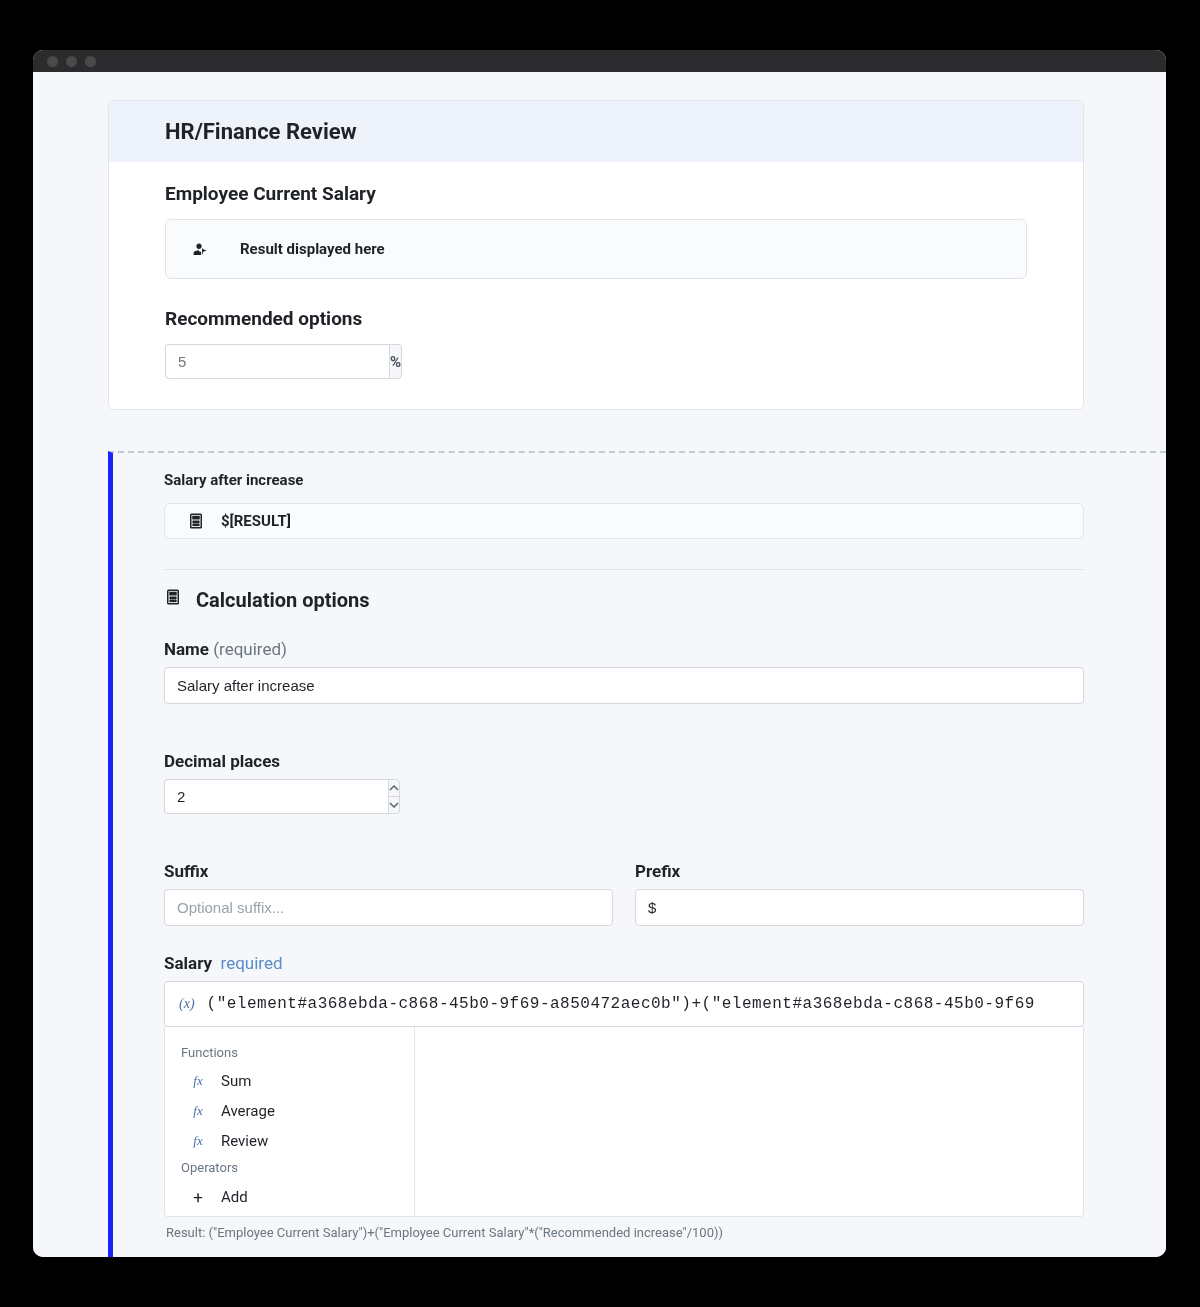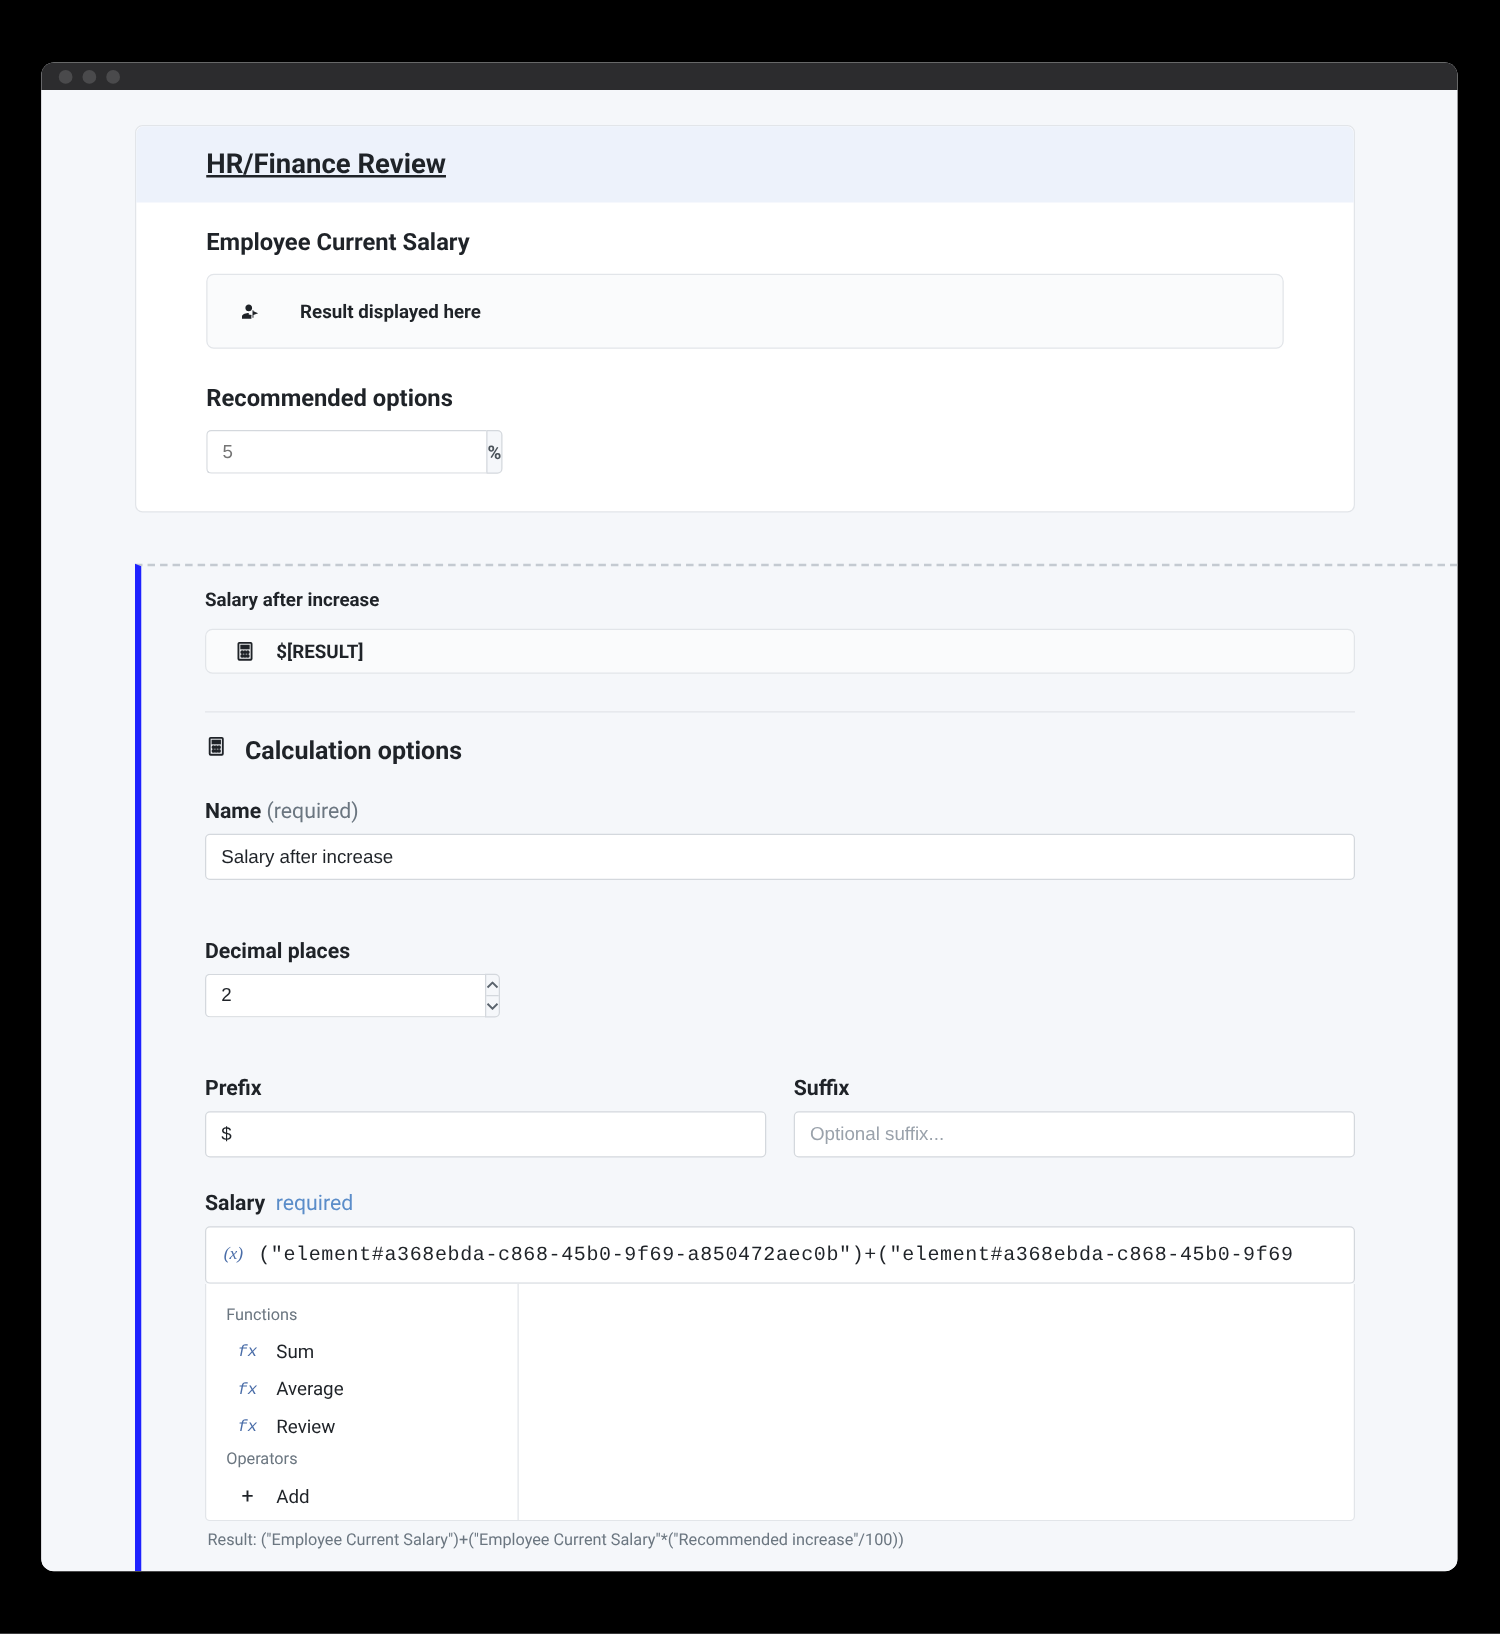--- a/index.html
+++ b/index.html
@@ -59,21 +59,20 @@
     }
     .card-header {
       background: #edf2fb;
       padding: 18px 56px;
       border-radius: 6px 6px 0 0;
     }
     .card-header h1 {
       font-size: 22px;
       font-weight: 700;
       color: #1f2328;
-      text-decoration: underline;
     }
     .card-body {
       padding: 20px 56px 30px 56px;
     }
     .field-label {
       font-size: 19px;
       font-weight: 700;
       color: #1f2328;
       margin-bottom: 14px;
     }
@@ -299,21 +298,21 @@
       display: flex;
       align-items: center;
       gap: 14px;
       padding: 6px 16px 6px 24px;
       font-size: 15px;
       color: #1f2328;
       cursor: pointer;
     }
     .helper-item .fx {
       font-style: italic;
-      font-family: Liberation Mono, monospace;
+      font-family: Liberation Serif, serif;
       color: #4a6da8;
       font-size: 13px;
       width: 18px;
       text-align: center;
     }
     .helper-item .op {
       width: 18px;
       text-align: center;
       color: #1f2328;
       font-size: 17px;
@@ -409,26 +408,26 @@
           <div class="stepper-btn">
             <svg width="10" height="6" viewBox="0 0 10 6">
                 <path d="M1 1l4 4 4-4" stroke="#5b646d" stroke-width="1.5" fill="none"></path>
               </svg>
           </div>
         </div>
       </div>
 
       <div class="two-col">
         <div>
+          <div class="form-row-label">Suffix</div>
+          <input class="text-input" placeholder="Optional suffix..." style="">
+        </div>
+        <div>
           <div class="form-row-label">Prefix</div>
           <input class="text-input" value="$" style="">
-        </div>
-        <div>
-          <div class="form-row-label">Suffix</div>
-          <input class="text-input" placeholder="Optional suffix..." style="">
         </div>
       </div>
 
       <div class="form-row-label">
         <span>Salary</span>&nbsp;
         <span class="req-blue">required</span>
       </div>
       <div class="formula-box">
         <span class="fx-badge">(x)</span>
         <span class="formula-text">("element#a368ebda-c868-45b0-9f69-a850472aec0b")+("element#a368ebda-c868-45b0-9f69</span>

